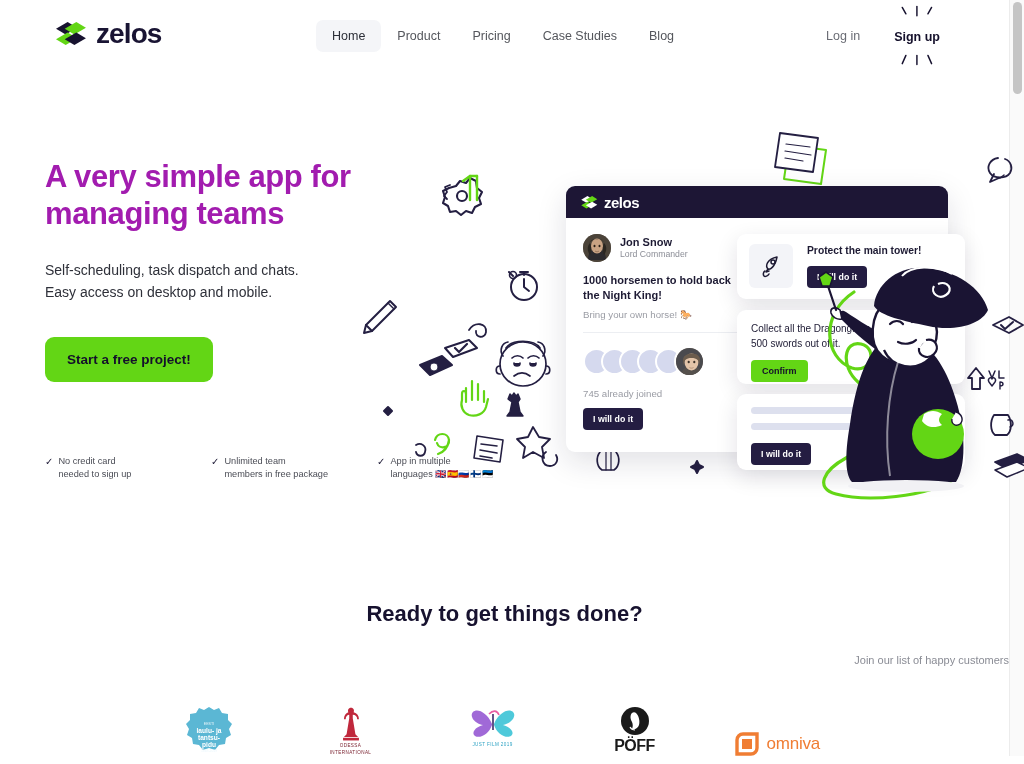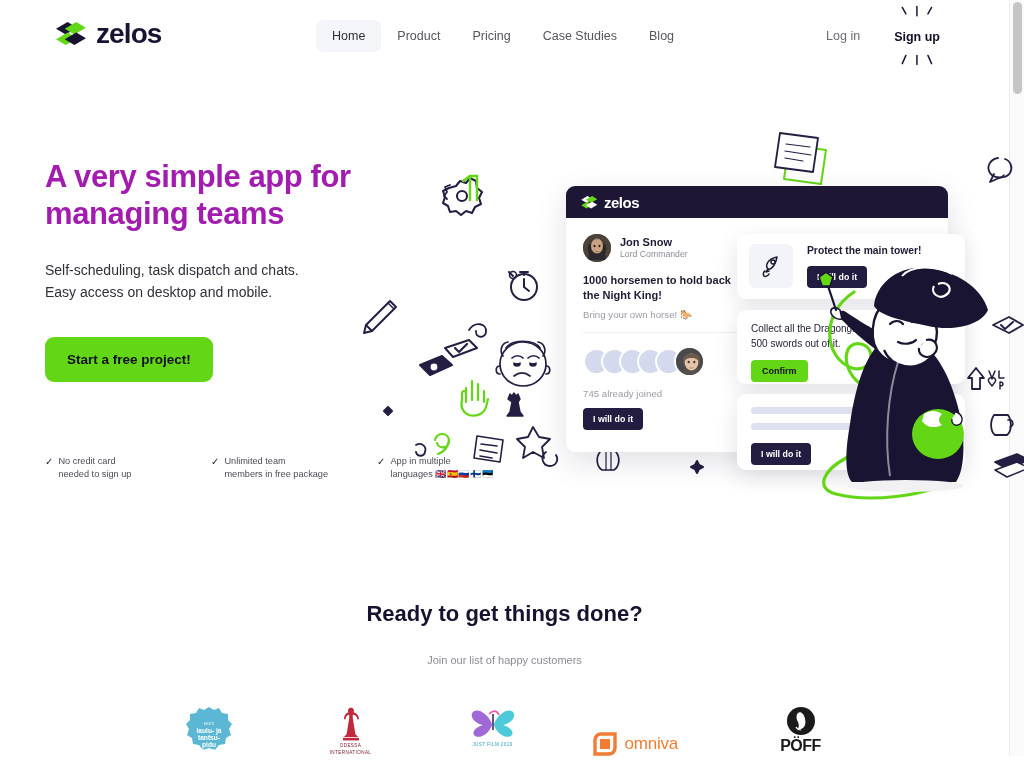--- a/index.html
+++ b/index.html
@@ -184,21 +184,21 @@
   .wizard { position: absolute; left: 806px; top: 262px; z-index: 19; pointer-events: none;}
 
   
   .ready-title {
     position: absolute; top: 601px; left: 0; width: 1009px;
     text-align: center;
     font-size: 22px; font-weight: bold; color: #17122f;
   }
   .ready-sub {
     position: absolute; top: 654px; left: 0; width: 1009px;
-    text-align: center;
+    text-align: right;
     font-size: 11px; color: #8a8c95;
   }
   .logos {
     position: absolute; top: 706px; left: 0; width: 1009px;
     display: flex; align-items: flex-start; justify-content: center; gap: 56px;
   }
   .logo-cell {
     display: flex; flex-direction: column; align-items: center;
     width: 86px; height: 58px; justify-content: flex-start;
   }
@@ -571,34 +571,34 @@
     <div class="logo-cell">
       <svg width="48" height="34" viewBox="0 0 48 34">
         <path d="M23,18 C18,6 8,2 4,6 C0,10 6,18 14,19 C6,21 2,27 6,30 C11,33 20,28 23,19 Z" fill="#8f4fd0" opacity=".85"></path>
         <path d="M25,18 C30,6 40,2 44,6 C48,10 42,18 34,19 C42,21 46,27 42,30 C37,33 28,28 25,19 Z" fill="#2fbfd4" opacity=".85"></path>
         <path d="M20,8 C24,4 28,4 30,9" fill="none" stroke="#e84f9a" stroke-width="1.6" opacity=".9"></path>
         <path d="M24,8 L24,24" stroke="#3b2a6b" stroke-width="1.6"></path>
       </svg>
       <div class="logo-cap" style="color:#2fa3c4">JUST FILM 2019</div>
     </div>
 
-    <div class="logo-cell" style="width:110px;flex-direction:row;gap:7px;align-items:center;padding-top:18px">
-      <svg width="26" height="26" viewBox="0 0 26 26">
-        <path d="M23,3 L23,17 a6,6 0 0 1 -6,6 L3,23 L3,9 a6,6 0 0 1 6,-6 Z" fill="none" stroke="#f07d33" stroke-width="3.4"></path>
-        <rect x="8" y="8" width="10" height="10" fill="#f07d33"></rect>
-      </svg>
-      <div class="omniva-word">omniva</div>
-    </div>
-
     <div class="logo-cell">
       <svg width="34" height="32" viewBox="0 0 34 32">
         <circle cx="17" cy="15" r="14" fill="#1a1a1a"></circle>
         <path d="M14,7 c-2,2 -2,6 0,9 c1,2 1,5 0,7 c3,1 6,-1 7,-4 c1,-4 0,-9 -3,-12 c-1,-1 -3,-1 -4,0 Z" fill="#ffffff"></path>
         <path d="M12,21 c1,2 3,3 5,3" fill="none" stroke="#fff" stroke-width="1.2"></path>
       </svg>
       <div class="poff-word">PÖFF</div>
     </div>
+
+    <div class="logo-cell" style="width:110px;flex-direction:row;gap:7px;align-items:center;padding-top:18px">
+      <svg width="26" height="26" viewBox="0 0 26 26">
+        <path d="M23,3 L23,17 a6,6 0 0 1 -6,6 L3,23 L3,9 a6,6 0 0 1 6,-6 Z" fill="none" stroke="#f07d33" stroke-width="3.4"></path>
+        <rect x="8" y="8" width="10" height="10" fill="#f07d33"></rect>
+      </svg>
+      <div class="omniva-word">omniva</div>
+    </div>
   </div>
 
   <div class="scrollbar-track">
     <div class="scrollbar-thumb"></div>
   </div>
 </div>
 
 </body></html>

